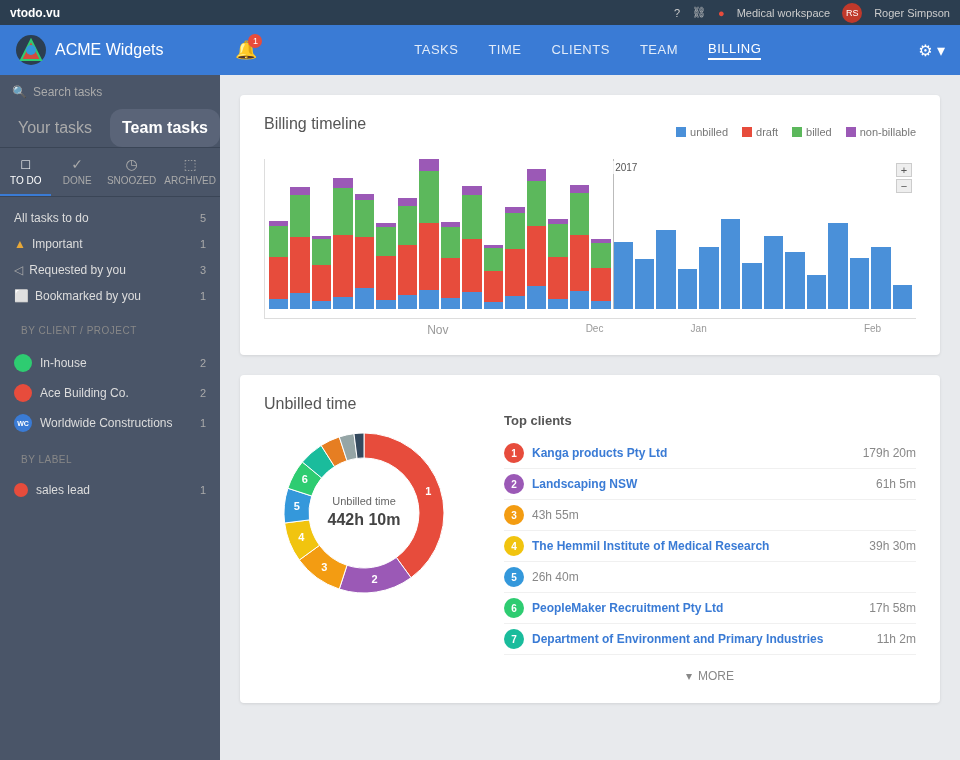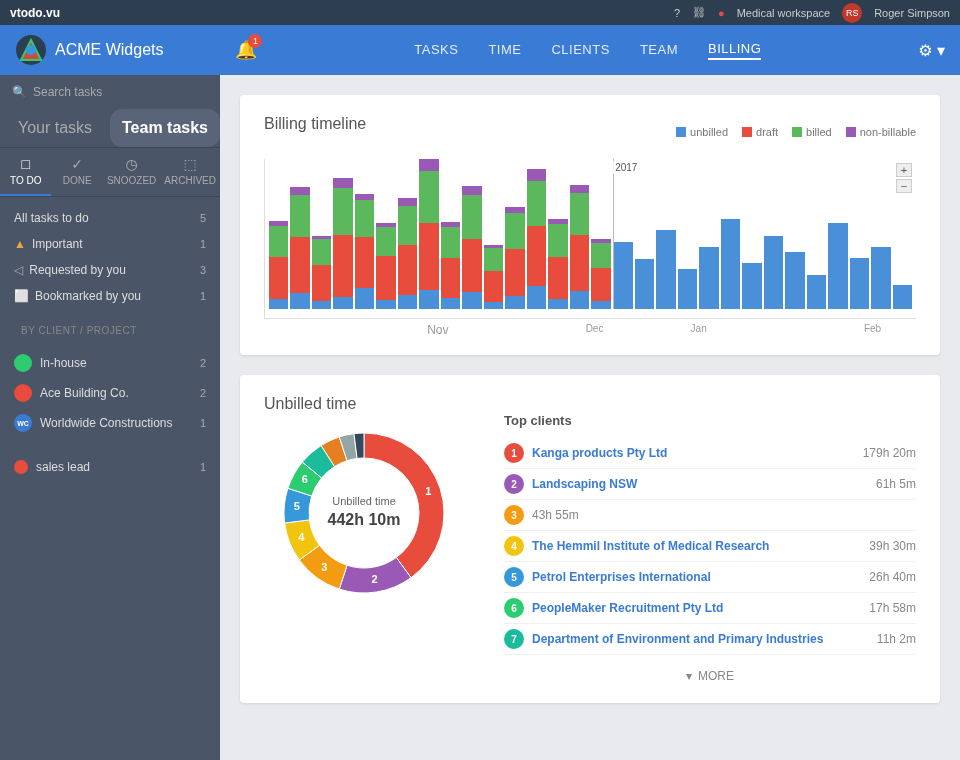--- a/index.html
+++ b/index.html
@@ -472,20 +472,21 @@
         <span>Ace Building Co.</span>
         <span class="count">2</span>
       </div>
       <div class="sidebar-item">
         <div class="client-dot" style="background:#3a7bd5;font-size:7px;">WC</div>
         <span>Worldwide Constructions</span>
         <span class="count">1</span>
       </div>
     </div>
 
+    <div class="section-label">BY LABEL</div>
     <div class="sidebar-section">
       <div class="sidebar-item">
         <div class="label-dot" style="background:#e74c3c;"></div>
         <span>sales lead</span>
         <span class="count">1</span>
       </div>
     </div>
   </div>
 
   <div class="main-content">
@@ -774,21 +775,20 @@
     <div class="client-rank" style="background:#f39c12">3</div>
     <span class="client-time">43h 55m</span>
   </div>
               <div class="client-row">
     <div class="client-rank" style="background:#f1c40f">4</div>
     <span class="client-name">The Hemmil Institute of Medical Research</span>
     <span class="client-time">39h 30m</span>
   </div>
               <div class="client-row">
     <div class="client-rank" style="background:#3498db">5</div>
-    <span class="client-name">Petrol Enterprises International</span>
     <span class="client-time">26h 40m</span>
   </div>
               <div class="client-row">
     <div class="client-rank" style="background:#2ecc71">6</div>
     <span class="client-name">PeopleMaker Recruitment Pty Ltd</span>
     <span class="client-time">17h 58m</span>
   </div>
               <div class="client-row">
     <div class="client-rank" style="background:#1abc9c">7</div>
     <span class="client-name">Department of Environment and Primary Industries</span>

